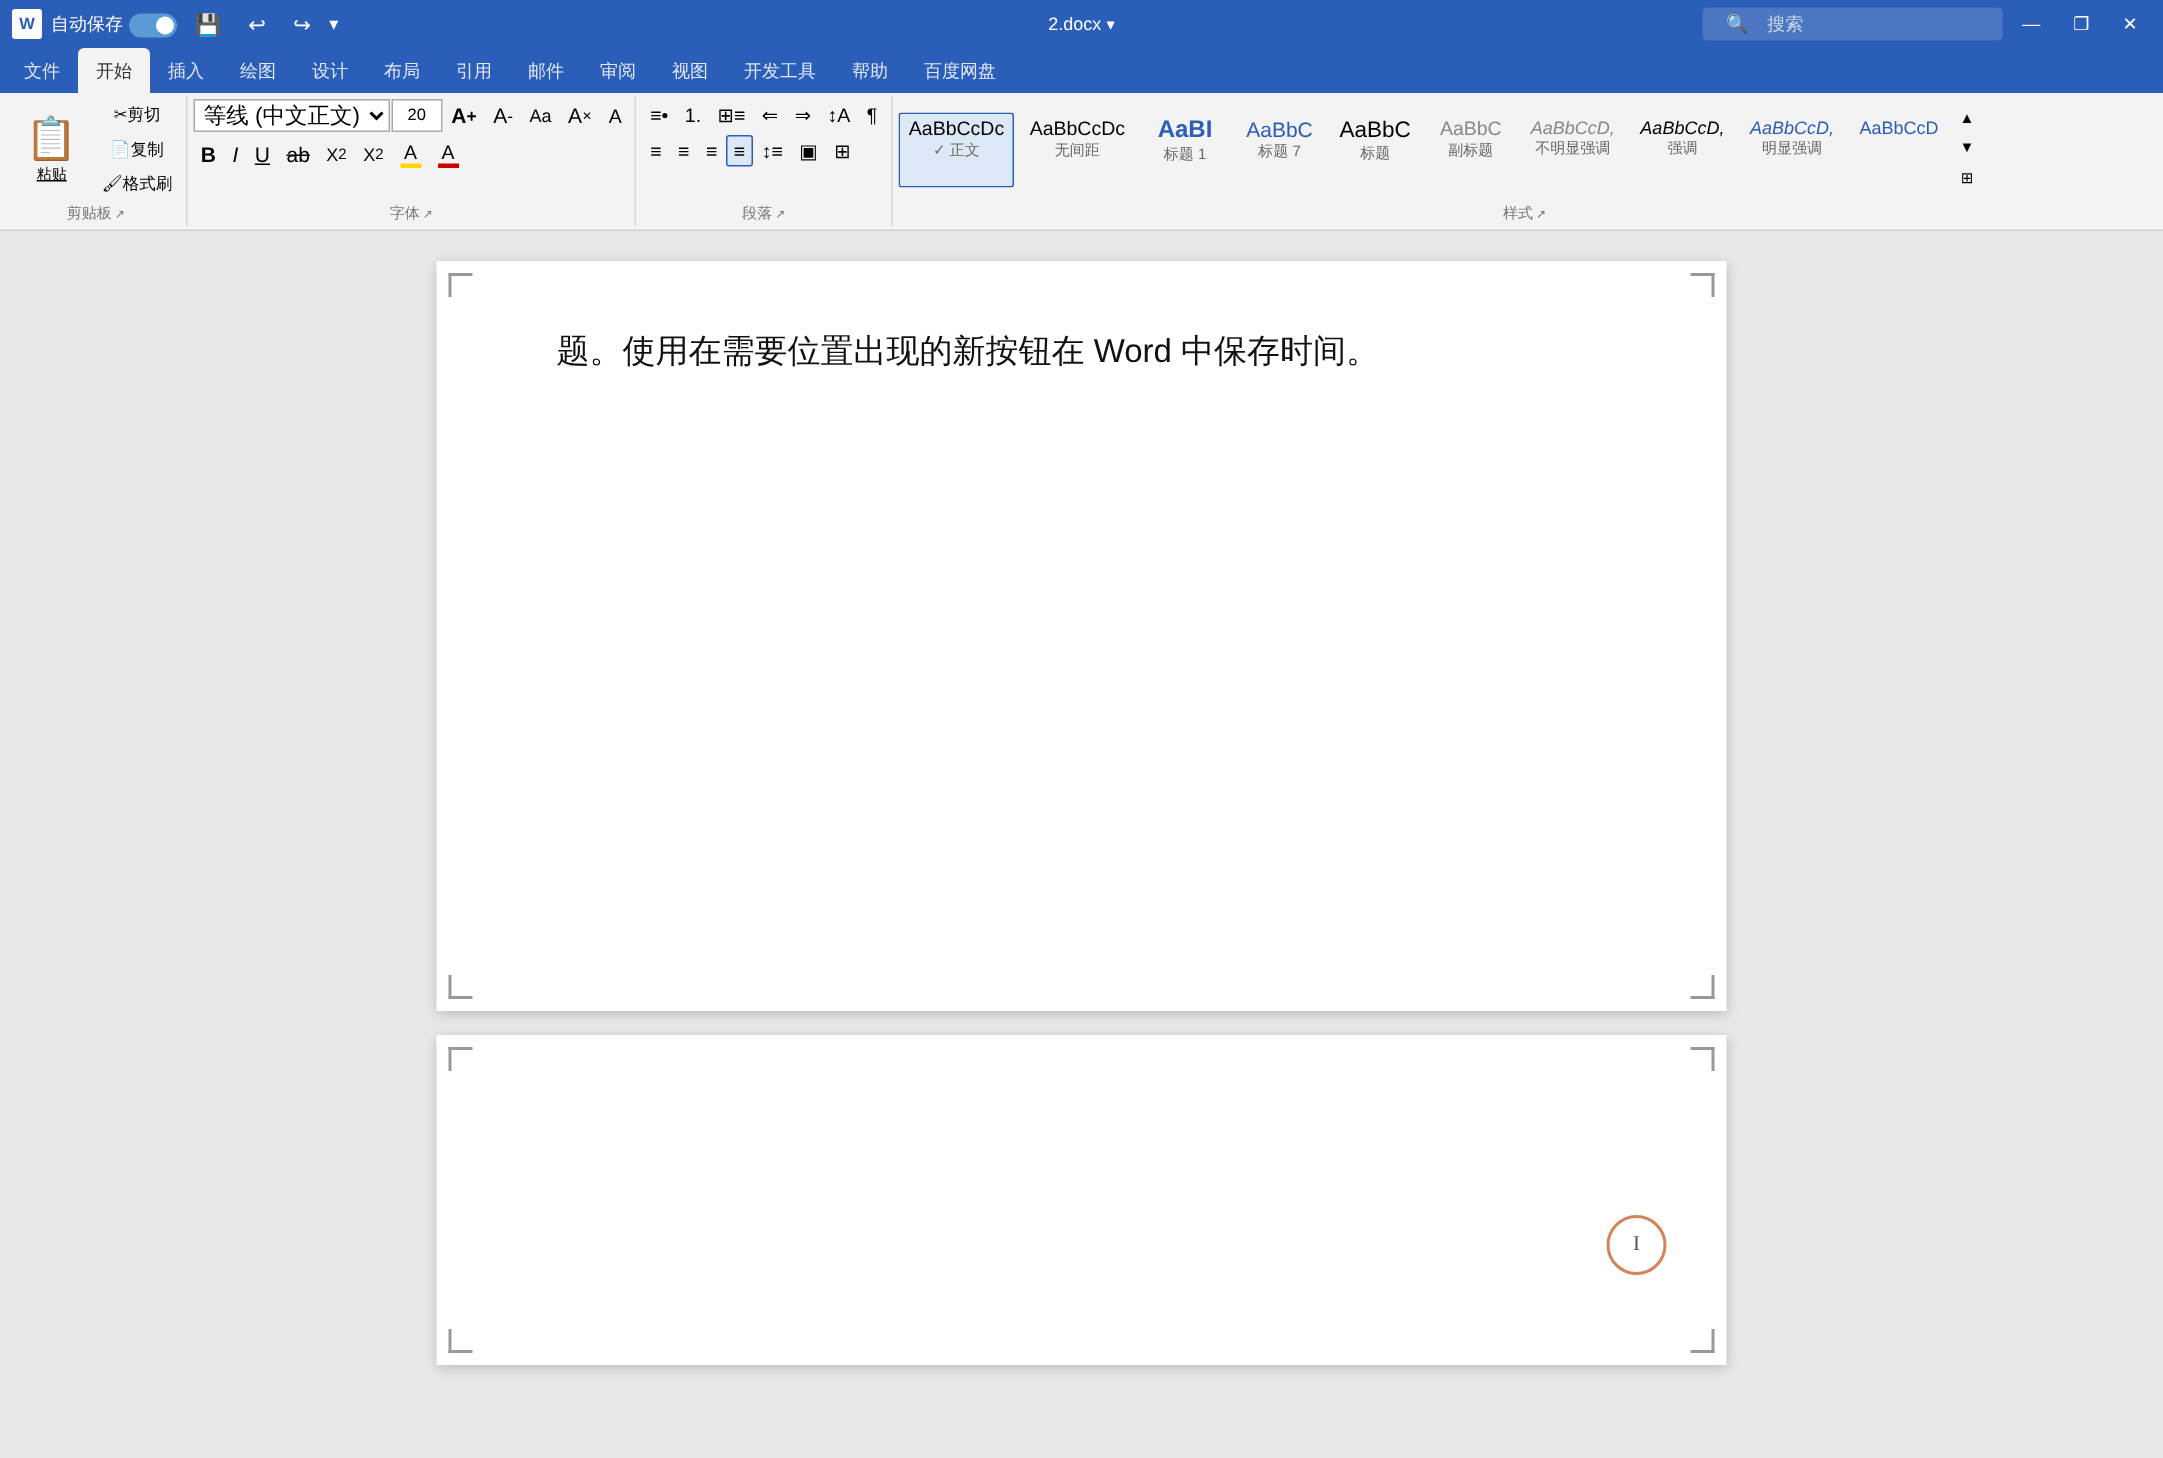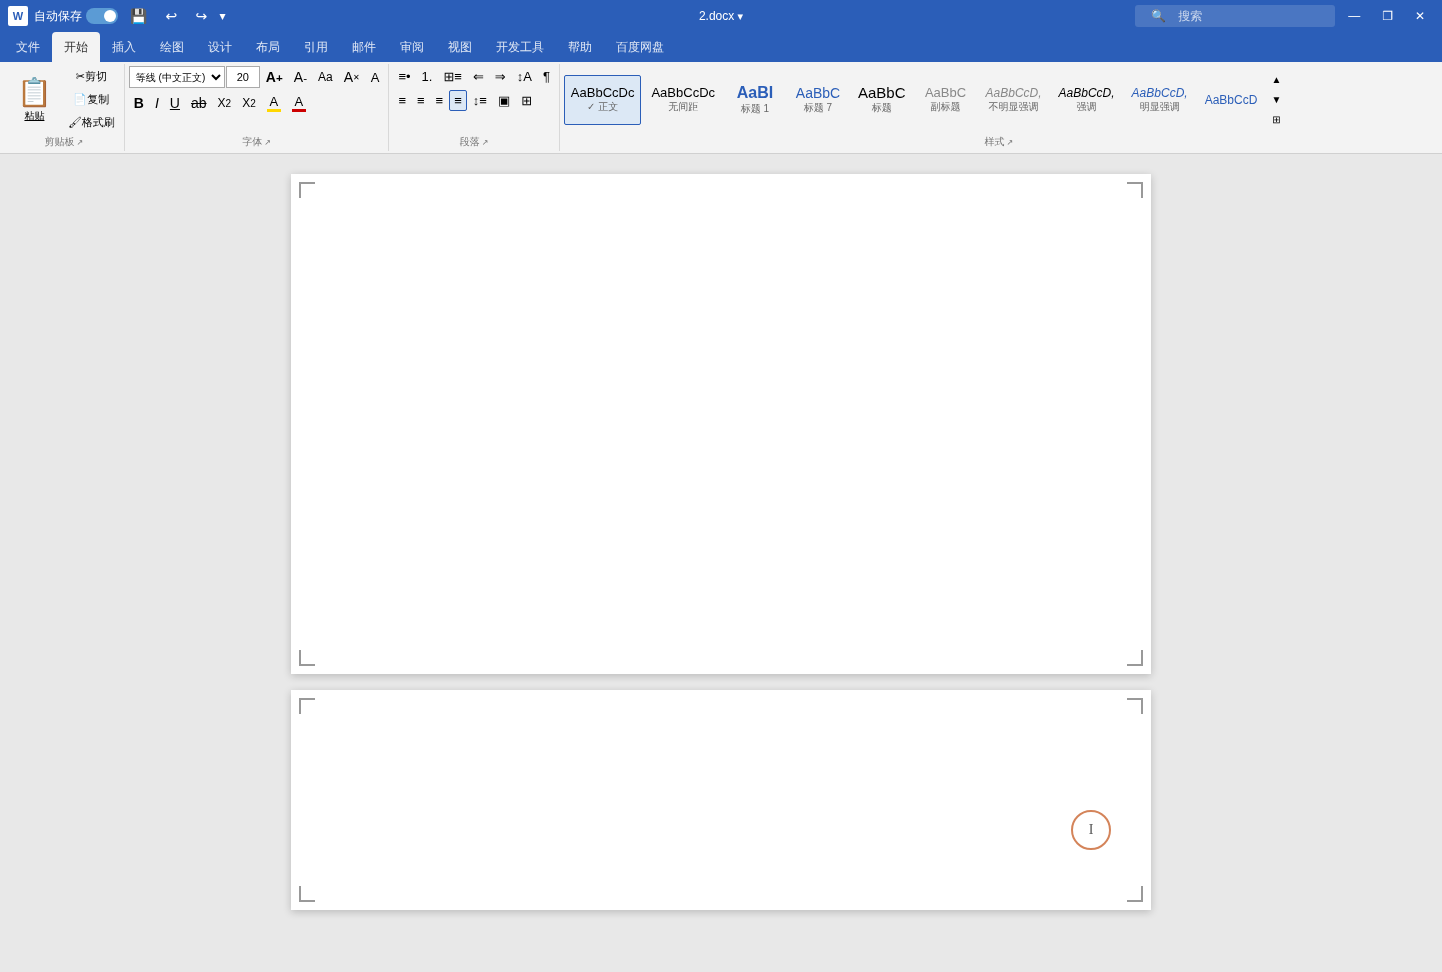--- a/index.html
+++ b/index.html
@@ -15,41 +15,41 @@
       padding: 0 8px;
       color: white;
       font-size: 12px;
     }
     #title-bar-left { display: flex; align-items: center; gap: 6px; }
     #title-bar-left .word-icon { width: 20px; height: 20px; background: white; color: #2b5eb8; font-weight: bold; font-size: 11px; display: flex; align-items: center; justify-content: center; border-radius: 2px; }
     #title-bar-center { position: absolute; left: 50%; transform: translateX(-50%); font-size: 12px; color: white; }
     #title-bar-right { display: flex; align-items: center; gap: 4px; font-size: 12px; }
     #title-bar-right span { padding: 2px 8px; cursor: pointer; }
 
-    .autosave-area { display: flex; align-items: flex-start; gap: 4px; font-size: 12px; }
+    .autosave-area { display: flex; align-items: flex-end; gap: 4px; font-size: 12px; }
     .autosave-toggle { width: 32px; height: 16px; background: #5b9bd5; border-radius: 8px; position: relative; cursor: pointer; }
     .autosave-toggle::after { content:''; position: absolute; width: 12px; height: 12px; background: white; border-radius: 50%; top: 2px; right: 2px; }
 
     .search-box-title { display: flex; align-items: center; background: rgba(255,255,255,0.15); border-radius: 3px; padding: 2px 8px; gap: 4px; width: 200px; }
     .search-box-title input { background: transparent; border: none; outline: none; color: white; font-size: 12px; width: 160px; }
     .search-box-title input::placeholder { color: rgba(255,255,255,0.7); }
 
     
     #ribbon { background: #f3f3f3; border-bottom: 1px solid #d0d0d0; }
 
     
     #tab-bar { display: flex; align-items: flex-end; background: #2b5eb8; height: 30px; padding: 0 4px; }
     .tab-item { padding: 4px 12px; font-size: 12px; color: rgba(255,255,255,0.85); cursor: pointer; height: 30px; display: flex; align-items: center; border-radius: 4px 4px 0 0; }
     .tab-item.active { background: #f3f3f3; color: #333; }
 
     .tb-btn { display: flex; align-items: center; justify-content: center; padding: 3px 5px; cursor: pointer; border-radius: 3px; font-size: 12px; border: 1px solid transparent; min-width: 24px; height: 24px; }
 
     
     .styles-area { display: flex; align-items: center; gap: 3px; overflow: hidden; }
-    .style-box { border: 1px solid transparent; padding: 2px 6px; cursor: pointer; font-size: 11px; border-radius: 2px; white-space: nowrap; display: flex; align-items: center; justify-content: center; height: 50px; flex-direction: column; min-width: 60px; }
+    .style-box { border: 1px solid transparent; padding: 2px 6px; cursor: pointer; font-size: 11px; border-radius: 2px; white-space: nowrap; display: flex; align-items: center; justify-content: flex-start; height: 50px; flex-direction: column; min-width: 60px; }
     .style-box.active { border-color: #2b5eb8; background: #dce8f5; }
     .style-box .style-preview { font-size: 13px; font-weight: normal; }
     .style-box .style-name { font-size: 10px; color: #666; }
 
     
     #document-area { background: #e8e8e8; height: calc(972px - 32px - 30px - 90px); overflow-y: auto; display: flex; flex-direction: column; align-items: center; padding: 20px 0; gap: 16px; }
 
     .page { background: white; width: 860px; min-height: 400px; box-shadow: 0 2px 8px rgba(0,0,0,0.2); position: relative; padding: 40px 80px; }
 
     .page-content { font-size: 22px; line-height: 1.8; color: #111; font-family: 'SimSun', 'Microsoft YaHei', sans-serif; }
@@ -97,21 +97,21 @@
 
     
     .paste-btn { display: flex; flex-direction: column; align-items: center; cursor: pointer; padding: 4px 8px; border-radius: 2px; border: 1px solid transparent; }
     .paste-icon { font-size: 28px; }
     .paste-label { font-size: 10px; text-decoration: underline; }
     .color-bar-red { width: 14px; height: 3px; background: #c00; margin: 0 auto; }
     .color-bar-yellow { width: 14px; height: 3px; background: #ffd700; margin: 0 auto; }
 
     .font-format-row { display: flex; align-items: center; gap: 1px; }
 
-    select.font-select { border: 1px solid #aaa; font-size: 10px; height: 22px; padding: 0 2px; background: white; }
+    select.font-select { border: 1px solid #aaa; font-size: 15px; height: 22px; padding: 0 2px; background: white; }
     input.size-input { border: 1px solid #aaa; font-size: 11px; height: 22px; width: 34px; padding: 0 2px; text-align: center; background: white; }
 
   </style>
 </head>
 <body>
 
 <div id="title-bar">
   <div id="title-bar-left">
     <div class="word-icon">W</div>
     <div class="autosave-area">
@@ -315,20 +315,21 @@
 </div>
 
 <div id="document-area">
 
   <div class="page" style="min-height:500px;">
     <div class="page-corner tl"></div>
     <div class="page-corner tr"></div>
     <div class="page-corner bl"></div>
     <div class="page-corner br"></div>
     <div class="page-content">
+      <p>题。使用在需要位置出现的新按钮在 <span style="font-weight:normal;">Word</span> 中保存时间。</p>
     </div>
   </div>
 
   <div class="page" style="min-height:220px;position:relative;">
     <div class="page-corner tl" style="top:8px;left:8px;"></div>
     <div class="page-corner tr" style="top:8px;right:8px;"></div>
     <div class="page-corner bl" style="bottom:8px;left:8px;"></div>
     <div class="page-corner br" style="bottom:8px;right:8px;"></div>
     <div class="cursor-circle"></div>
   </div>

